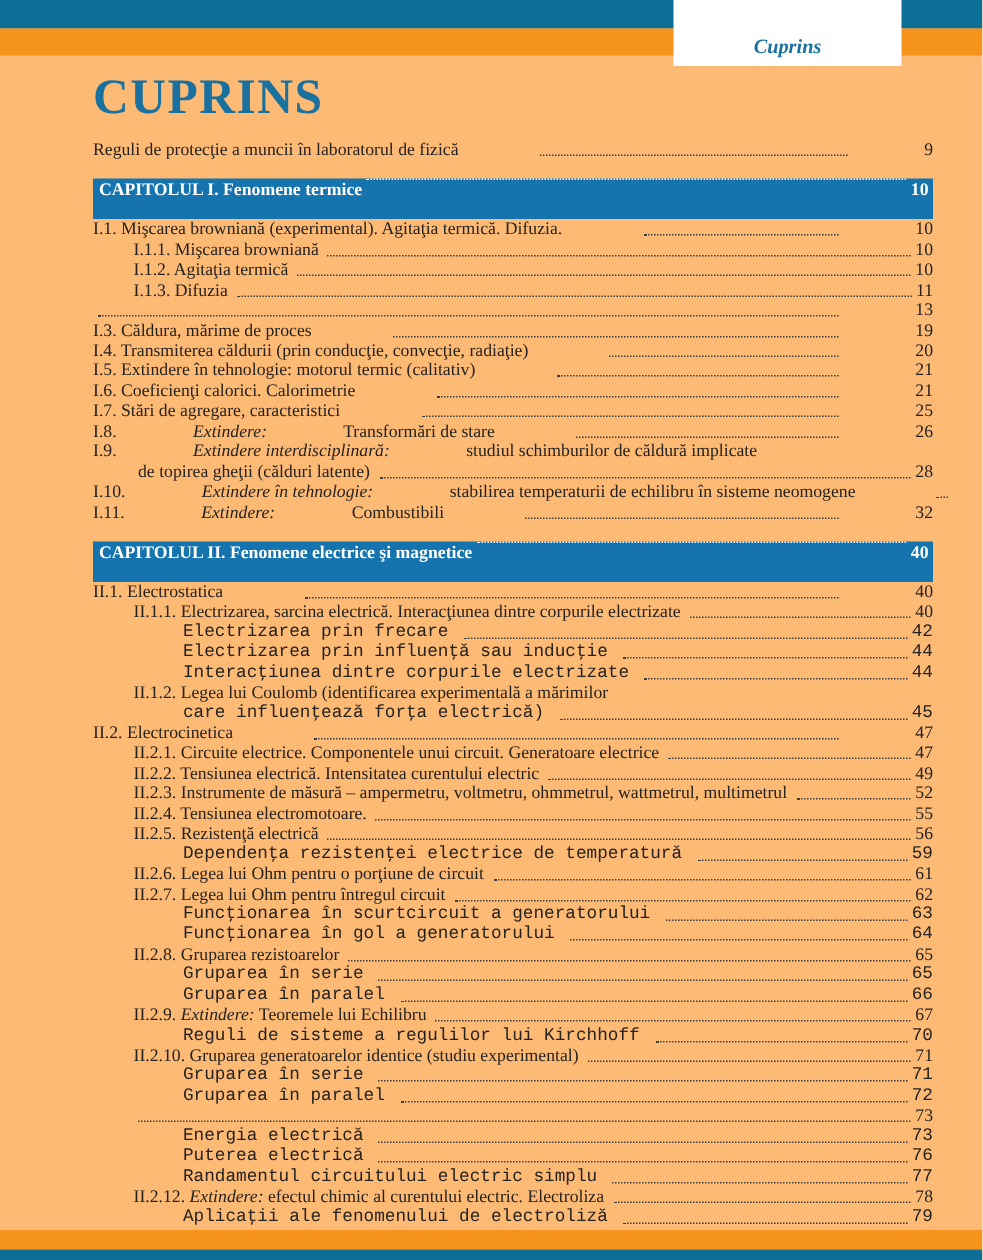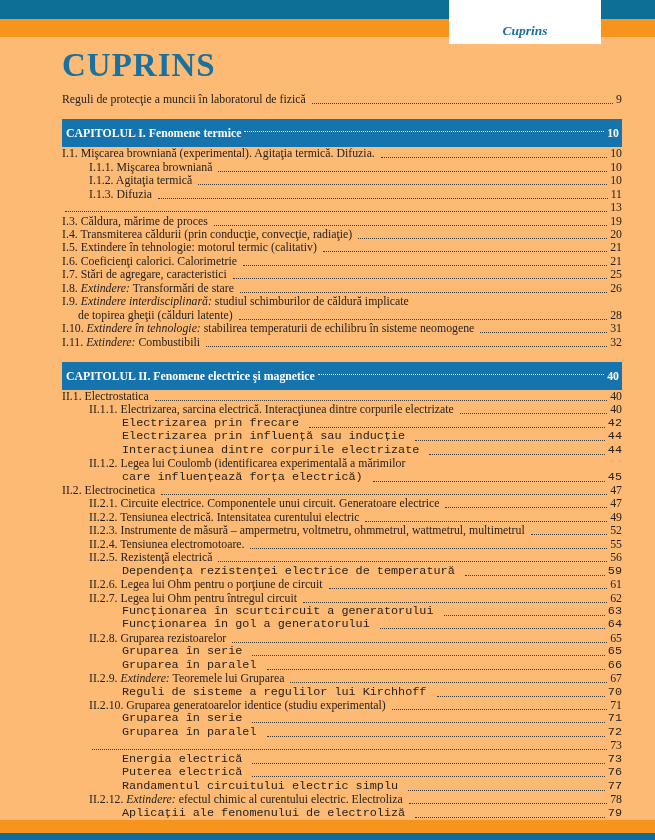--- a/index.html
+++ b/index.html
@@ -44,29 +44,29 @@
     font-size:11.8px;line-height:13.45px;height:13.45px;
     white-space:nowrap;
   }
   .row .txt, .row i, .row .rest{white-space:pre;}
   .dots{
     flex:1;min-width:8px;
     border-bottom:1.6px dotted #3d3d3d;
     margin:0 3px 2.5px 3px;
   }
   .pg{text-align:right;}
-  .ind0{margin-left:0;}
+  .ind0{margin-left:0;gap:48px;}
   .ind1{margin-left:27px;}
   .ind2{margin-left:60px;font-family:Liberation Mono, monospace;}
-  .indc{margin-left:16px;}
+  .indc{margin-left:30px;}
   .chapter-bar{
-    display:flex;align-items:center;
+    display:flex;align-items:flex-start;
     background:var(--bar-blue,#1573ae);color:#ffffff;
-    font-weight:bold;font-size:11.8px;line-height:15px;height:28px;
-    padding:0 3px 0 4px;margin-top:13px;
+    font-weight:bold;font-size:11.8px;line-height:15px;height:15px;
+    padding:0 3px 12px 4px;margin-top:13px;
     white-space:nowrap;
   }
   .chapter-bar .dots{border-bottom-color:#ffffff;margin-bottom:3px;}
 </style>
 </head>
 <body>
 
 <div class="page">
   <div class="band band-top-teal"></div>
   <div class="band band-top-orange"></div>
@@ -271,21 +271,21 @@
           <span class="pg">65</span>
         </div>
         <div class="row ind2">
           <span class="txt">Gruparea în paralel </span>
           <span class="dots"></span>
           <span class="pg">66</span>
         </div>
         <div class="row ind1">
           <span class="txt">II.2.9. </span>
           <i>Extindere:</i>
-          <span class="rest"> Teoremele lui Gruparea </span>
+          <span class="rest"> Teoremele lui Echilibru </span>
           <span class="dots"></span>
           <span class="pg">67</span>
         </div>
         <div class="row ind2">
           <span class="txt">Reguli de sisteme a regulilor lui Kirchhoff </span>
           <span class="dots"></span>
           <span class="pg">70</span>
         </div>
         <div class="row ind1">
           <span class="txt">II.2.10. Gruparea generatoarelor identice (studiu experimental) </span>

